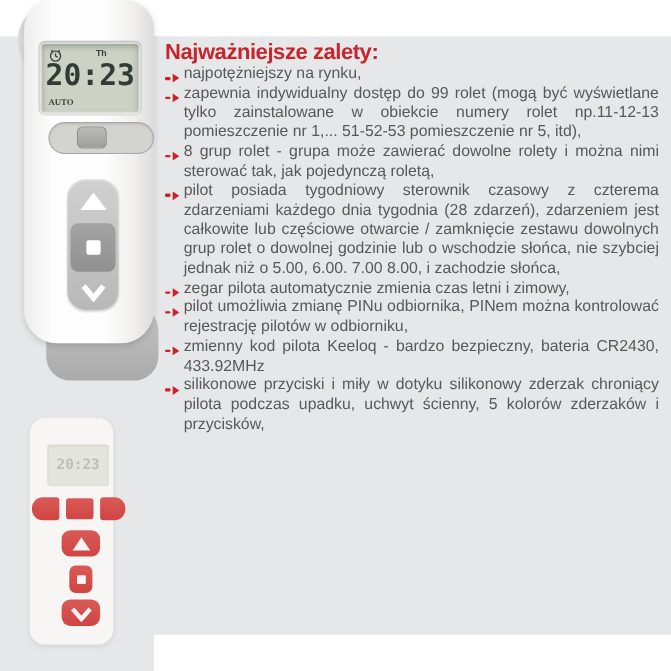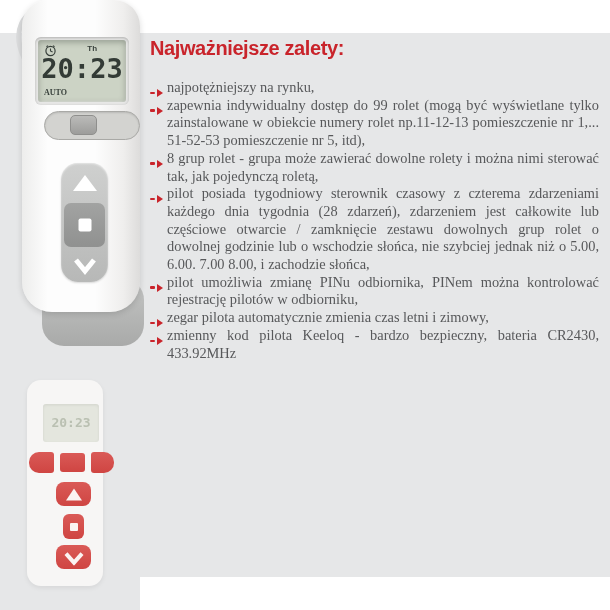--- a/index.html
+++ b/index.html
@@ -96,23 +96,23 @@
     width:0; height:0; border-left:8px solid transparent; border-right:8px solid transparent;
     border-bottom:12px solid #fbf3f2; }
   .rf-sq { position:absolute; left:50%; top:50%; transform:translate(-50%,-50%);
     width:8px; height:8px; background:#fbf3f2; border-radius:1px; }
   .rf-chev { position:absolute; left:50%; top:50%; transform:translate(-50%,-42%); line-height:0; }
 
   
   .content { position:absolute; left:150px; top:37px; width:449px; }
   .page-title {
     color:#c9242b; font-size:20px; font-weight:bold; letter-spacing:-0.4px;
-    line-height:22px; margin-bottom:20px;
-  }
-  .features { list-style:none;font-family:Liberation Serif, serif; }
+    line-height:22px; margin-bottom:0;
+  }
+  .features { list-style:none; }
   .features li {
     position:relative; padding-left:17px; color:#57585a;
     font-size:14.4px; line-height:17.7px; text-align:justify;
   }
   .bullet { position:absolute; left:0; top:4.2px; white-space:nowrap; }
   .bullet .dash {
     display:inline-block; width:5px; height:2.4px; background:#c9242b;
     border-radius:1px; vertical-align:middle; margin-right:1.5px;
   }
   .bullet .head {
@@ -194,18 +194,19 @@
     </div>
   </div>
 
   <div class="content">
     <h1 class="page-title">Najważniejsze zalety:</h1>
     <ul class="features" id="features-list">
         <li><span class="bullet"><i class="dash"></i><i class="head"></i></span>najpotężniejszy na rynku,</li>
         <li><span class="bullet"><i class="dash"></i><i class="head"></i></span>zapewnia indywidualny dostęp do 99 rolet (mogą być wyświetlane tylko zainstalowane w obiekcie numery rolet np.11-12-13 pomieszczenie nr 1,... 51-52-53 pomieszczenie nr 5, itd),</li>
         <li><span class="bullet"><i class="dash"></i><i class="head"></i></span>8 grup rolet - grupa może zawierać dowolne rolety i można nimi sterować tak, jak pojedynczą roletą,</li>
         <li><span class="bullet"><i class="dash"></i><i class="head"></i></span>pilot posiada tygodniowy sterownik czasowy z czterema zdarzeniami każdego dnia tygodnia (28 zdarzeń), zdarzeniem jest całkowite lub częściowe otwarcie / zamknięcie zestawu dowolnych grup rolet o dowolnej godzinie lub o wschodzie słońca, nie szybciej jednak niż o 5.00, 6.00. 7.00 8.00, i zachodzie słońca,</li>
+        <li><span class="bullet"><i class="dash"></i><i class="head"></i></span>zegar pilota automatycznie zmienia czas letni i zimowy,</li>
         <li><span class="bullet"><i class="dash"></i><i class="head"></i></span>pilot umożliwia zmianę PINu odbiornika, PINem można kontrolować rejestrację pilotów w odbiorniku,</li>
-        <li><span class="bullet"><i class="dash"></i><i class="head"></i></span>zegar pilota automatycznie zmienia czas letni i zimowy,</li>
         <li><span class="bullet"><i class="dash"></i><i class="head"></i></span>zmienny kod pilota Keeloq - bardzo bezpieczny, bateria CR2430, 433.92MHz</li>
+        <li><span class="bullet"><i class="dash"></i><i class="head"></i></span>silikonowe przyciski i miły w dotyku silikonowy zderzak chroniący pilota podczas upadku, uchwyt ścienny, 5 kolorów zderzaków i przycisków,</li>
       </ul>
   </div>
 </div>
 
 </body></html>

